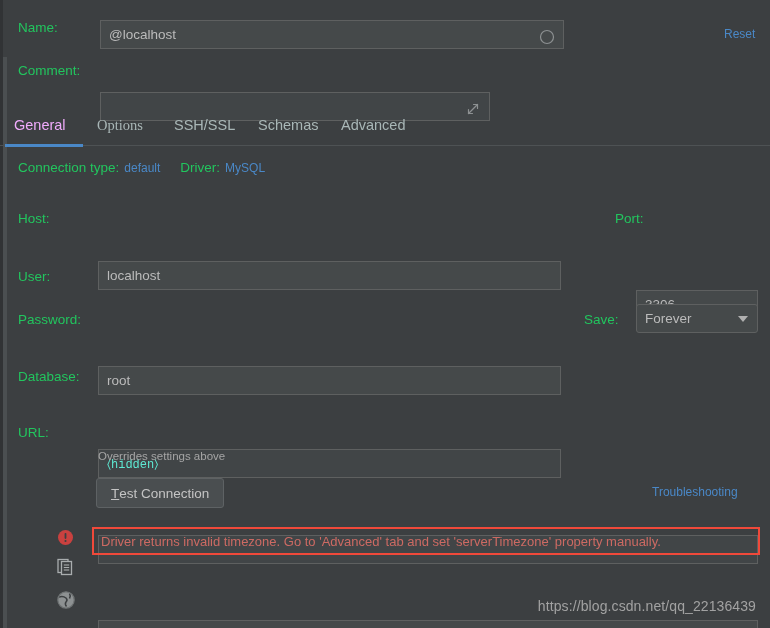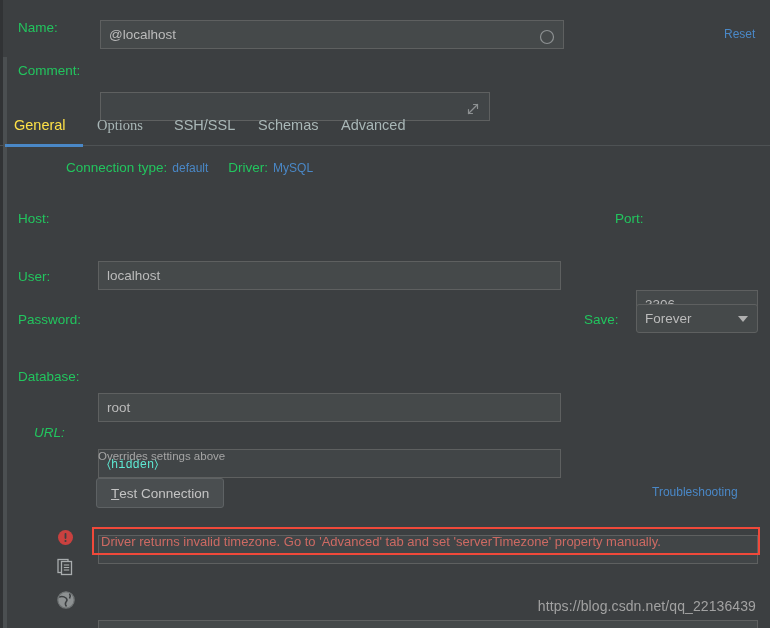--- a/index.html
+++ b/index.html
@@ -88,21 +88,21 @@
     width: 770px; height: 36px;
   }
   .tab {
     position: absolute;
     top: 5px;
     font-size: 14.5px;
     color: #a9b7b7;
     cursor: pointer;
     white-space: nowrap;
   }
-  .tab.active { color: #fde047; }
+  .tab.active { color: #f0abfc; }
   #tab-underline {
     position: absolute;
     left: 5px;
     top: 32px;
     width: 78px;
     height: 3px;
     background: #4a88c7;
   }
   #tab-divider {
     position: absolute;
@@ -114,21 +114,20 @@
   }
 
   
   #conn-line {
     position: absolute;
     left: 18px; top: 160px;
     display: flex;
     align-items: center;
     gap: 5px;
     font-size: 13.5px;
-    margin-left: 48px;
   }
   #conn-line .sep { width: 10px; }
 
   
   .combo {
     box-sizing: border-box;
     background: #45494a;
     border: 1px solid #5e6060;
     border-radius: 3px;
     height: 29px;
@@ -270,40 +269,40 @@
 <span class="lbl" style="position:absolute; left:18px; top:211px;">Host:</span>
 <div class="field" style="left:98px; top:203px; width:463px;">
   <span>localhost</span>
 </div>
 <span class="lbl" style="position:absolute; left:615px; top:211px;">Port:</span>
 <div class="field" style="left:636px; top:203px; width:122px;">
   <span>3306</span>
 </div>
 
 <span class="lbl" style="position:absolute; left:18px; top:269px;">User:</span>
-<div class="field" style="left:98px; top:277px; width:463px;">
+<div class="field" style="left:98px; top:250px; width:463px;">
   <span>root</span>
 </div>
 
 <span class="lbl" style="position:absolute; left:18px; top:312px;">Password:</span>
 <div class="field empty" style="left:98px; top:304px; width:463px;">
   <span class="ph">〈hidden〉</span>
 </div>
 <span class="lbl" style="position:absolute; left:584px; top:312px;">Save:</span>
 <div class="combo" style="position:absolute; left:636px; top:304px; width:122px;align-items:center;">
   <span>Forever</span>
   <span class="caret"></span>
 </div>
 
 <span class="lbl" style="position:absolute; left:18px; top:369px;">Database:</span>
 <div class="field empty" style="left:98px; top:361px; width:660px;">
   <span></span>
 </div>
 
-<span class="lbl" style="position:absolute; left:34px; top:425px;font-style:italic;">URL:</span>
+<span class="lbl" style="position:absolute; left:18px; top:425px;">URL:</span>
 <div class="field" style="left:98px; top:417px; width:660px;">
   <span>jdbc:mysql://localhost:3306</span>
 </div>
 <div class="hint" style="left:98px; top:450px;">Overrides settings above</div>
 
 <div class="btn" style="position:absolute; left:96px; top:478px;">
   <u>T</u>
     <span>est Connection</span>
 </div>
 <div class="link" style="position:absolute; left:652px; top:485px;">Troubleshooting</div>

